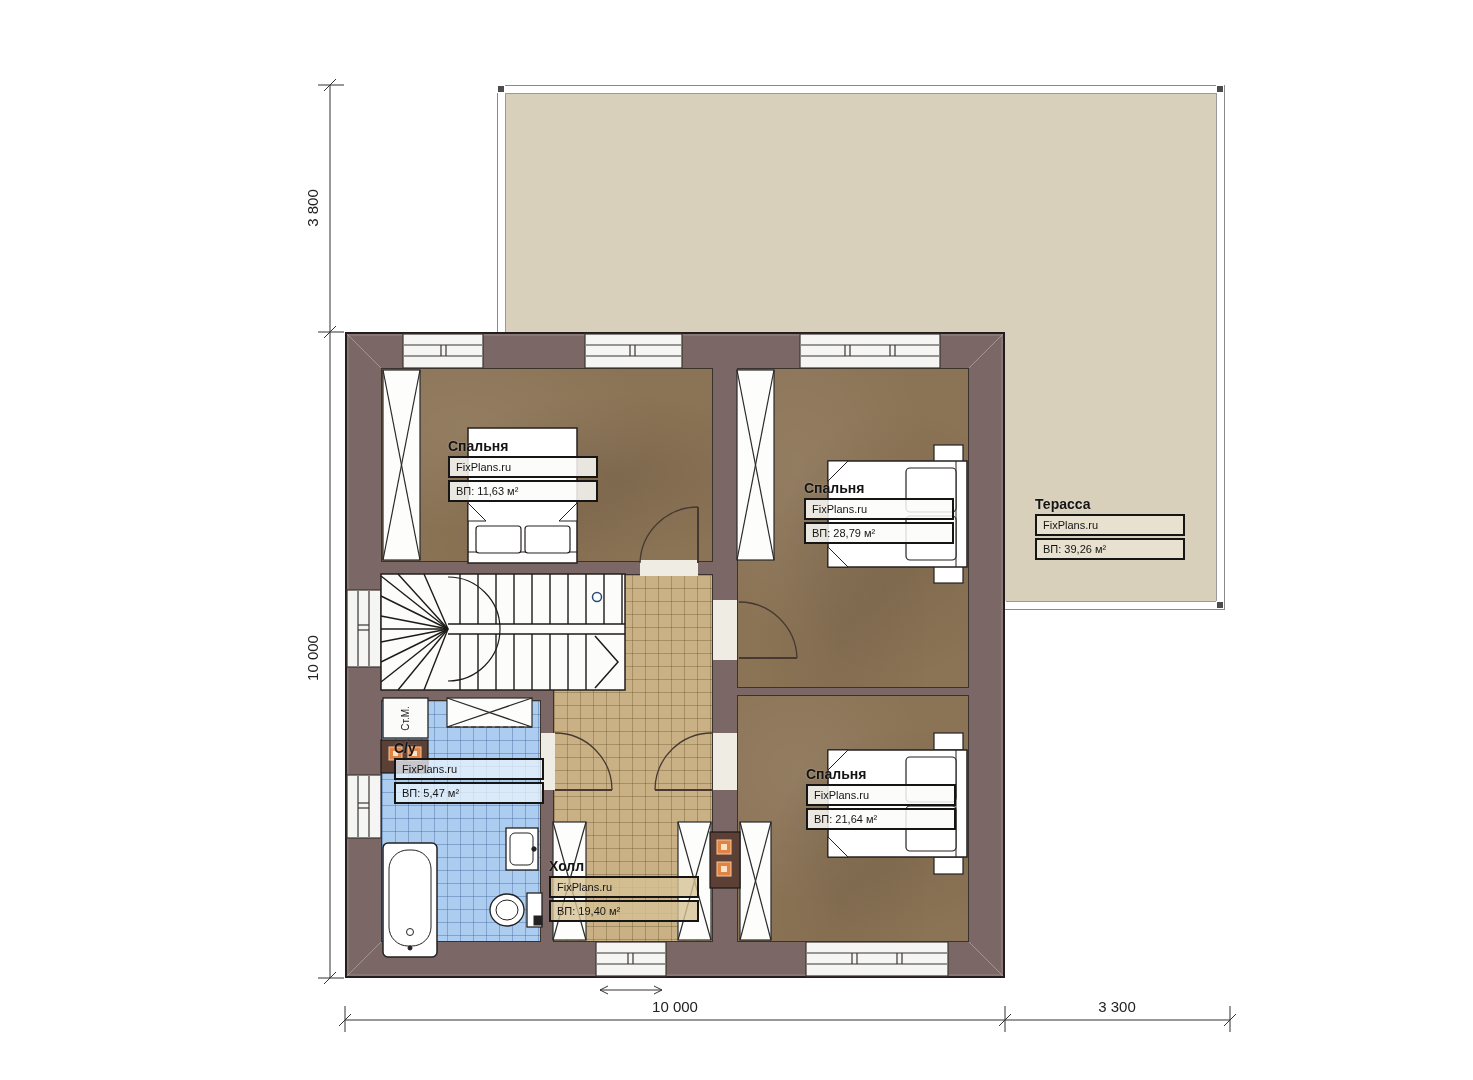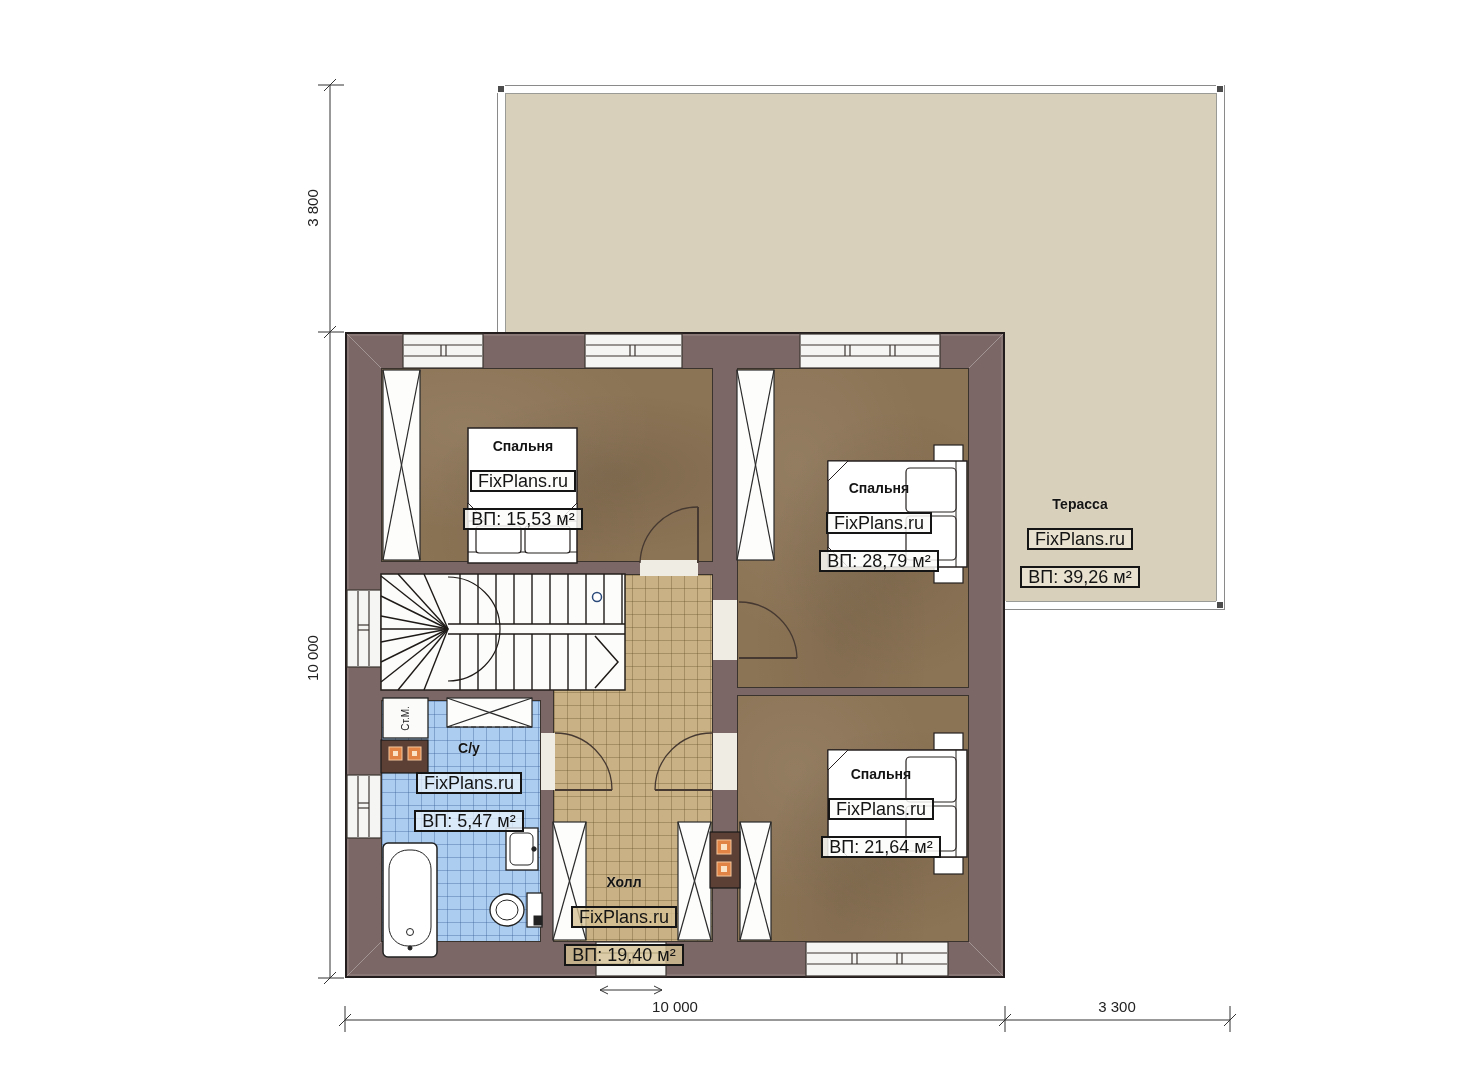--- a/index.html
+++ b/index.html
@@ -25,24 +25,24 @@
                          linear-gradient(90deg,rgba(55,95,150,0.38) 1px,transparent 1px);
         background-size:13px 13px;}
   .tiles-tan{background-color:#c9b185;
         background-image:linear-gradient(rgba(105,85,45,0.38) 1px,transparent 1px),
                          linear-gradient(90deg,rgba(105,85,45,0.38) 1px,transparent 1px);
         background-size:13px 13px;}
   
   #overlay{position:absolute;left:0;top:0;width:1473px;height:1080px;}
   #overlay text{font-family:"Liberation Sans",sans-serif;font-size:15px;fill:#222;}
   
-  .room-label{position:absolute;width:150px;display:flex;flex-direction:column;align-items:center;
-              z-index:10;color:#141414;gap:14px;}
+  .room-label{position:absolute;width:150px;display:flex;flex-direction:column;
+              z-index:10;color:#141414;}
   .rl-title{font-weight:bold;font-size:14px;line-height:16px;text-shadow:0 0 2px rgba(255,255,255,0.4);}
-  .rl-box{border:2px solid #151515;padding:0 6px;font-size:18px;line-height:18px;margin-top:2px;
+  .rl-box{border:2px solid #151515;padding:0 6px;font-size:11px;line-height:18px;margin-top:2px;
           background:rgba(252,252,249,0.85);white-space:nowrap;}
   .rl-box.beige{background:rgba(233,226,208,0.95);}
   .rl-box.tan{background:rgba(214,194,148,0.8);}
   .rl-box.blue{background:rgba(235,243,252,0.75);}
   
   #wm-label{position:absolute;left:383px;top:698px;width:45px;height:40px;display:flex;
             align-items:center;justify-content:center;z-index:9;}
   #wm-label span{transform:rotate(-90deg);font-size:10px;color:#222;white-space:nowrap;}
 </style>
 </head>
@@ -325,48 +325,48 @@
     </g>
     <text transform="translate(318,208) rotate(-90)" text-anchor="middle">3 800</text>
     <text transform="translate(318,658) rotate(-90)" text-anchor="middle">10 000</text>
     <text x="675" y="1012" text-anchor="middle">10 000</text>
     <text x="1117" y="1012" text-anchor="middle">3 300</text>
   </svg>
 
   <div class="room-label" style="left:448px;top:438px;">
     <span class="rl-title">Спальня</span>
     <span class="rl-box">FixPlans.ru</span>
-    <span class="rl-box">ВП: 15,53 м²</span>
+    <span class="rl-box">ВП: 11,63 м²</span>
   </div>
 
   <div class="room-label" style="left:804px;top:480px;">
     <span class="rl-title">Спальня</span>
     <span class="rl-box">FixPlans.ru</span>
     <span class="rl-box">ВП: 28,79 м²</span>
   </div>
 
   <div class="room-label" style="left:806px;top:766px;">
     <span class="rl-title">Спальня</span>
     <span class="rl-box">FixPlans.ru</span>
     <span class="rl-box">ВП: 21,64 м²</span>
   </div>
 
-  <div class="room-label" style="left:1005px;top:496px;">
+  <div class="room-label" style="left:1035px;top:496px;">
     <span class="rl-title">Терасса</span>
     <span class="rl-box beige">FixPlans.ru</span>
     <span class="rl-box beige">ВП: 39,26 м²</span>
   </div>
 
   <div class="room-label" style="left:394px;top:740px;">
     <span class="rl-title">С/у</span>
     <span class="rl-box blue">FixPlans.ru</span>
     <span class="rl-box blue">ВП: 5,47 м²</span>
   </div>
 
-  <div class="room-label" style="left:549px;top:858px;margin-top:16px;">
+  <div class="room-label" style="left:549px;top:858px;">
     <span class="rl-title">Холл</span>
     <span class="rl-box tan">FixPlans.ru</span>
     <span class="rl-box tan">ВП: 19,40 м²</span>
   </div>
 
   <div id="wm-label">
     <span>Ст.М.</span>
   </div>
 
 </div>

